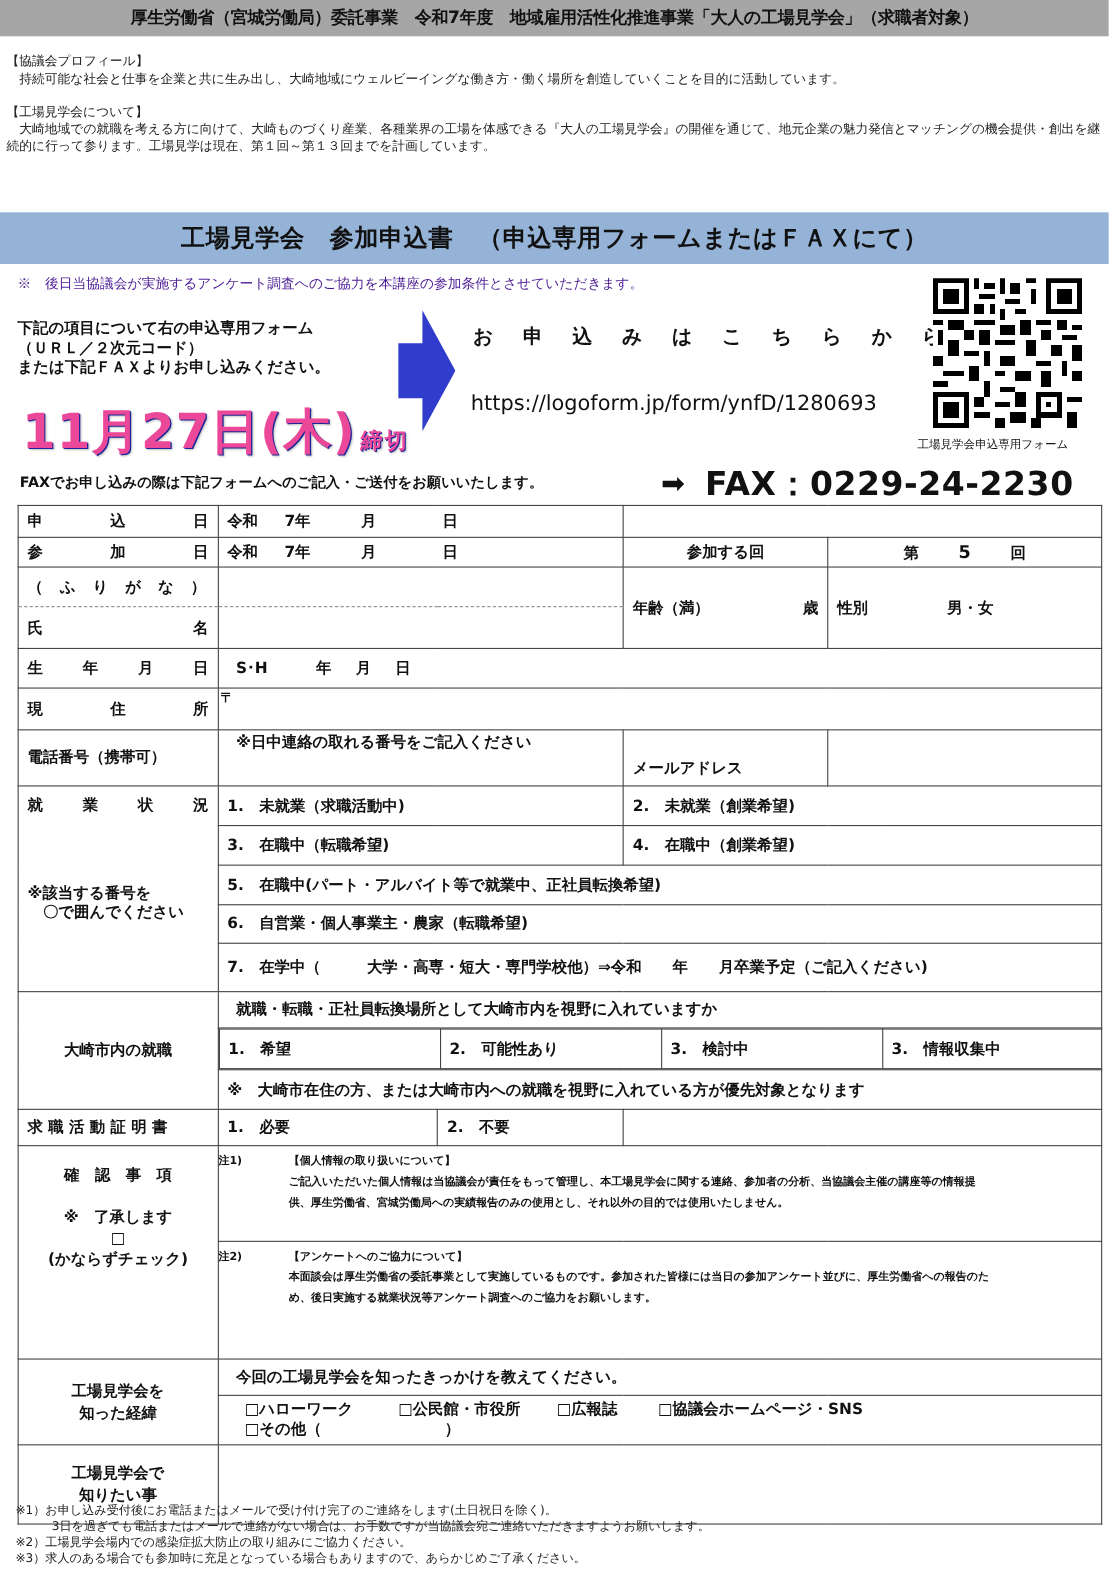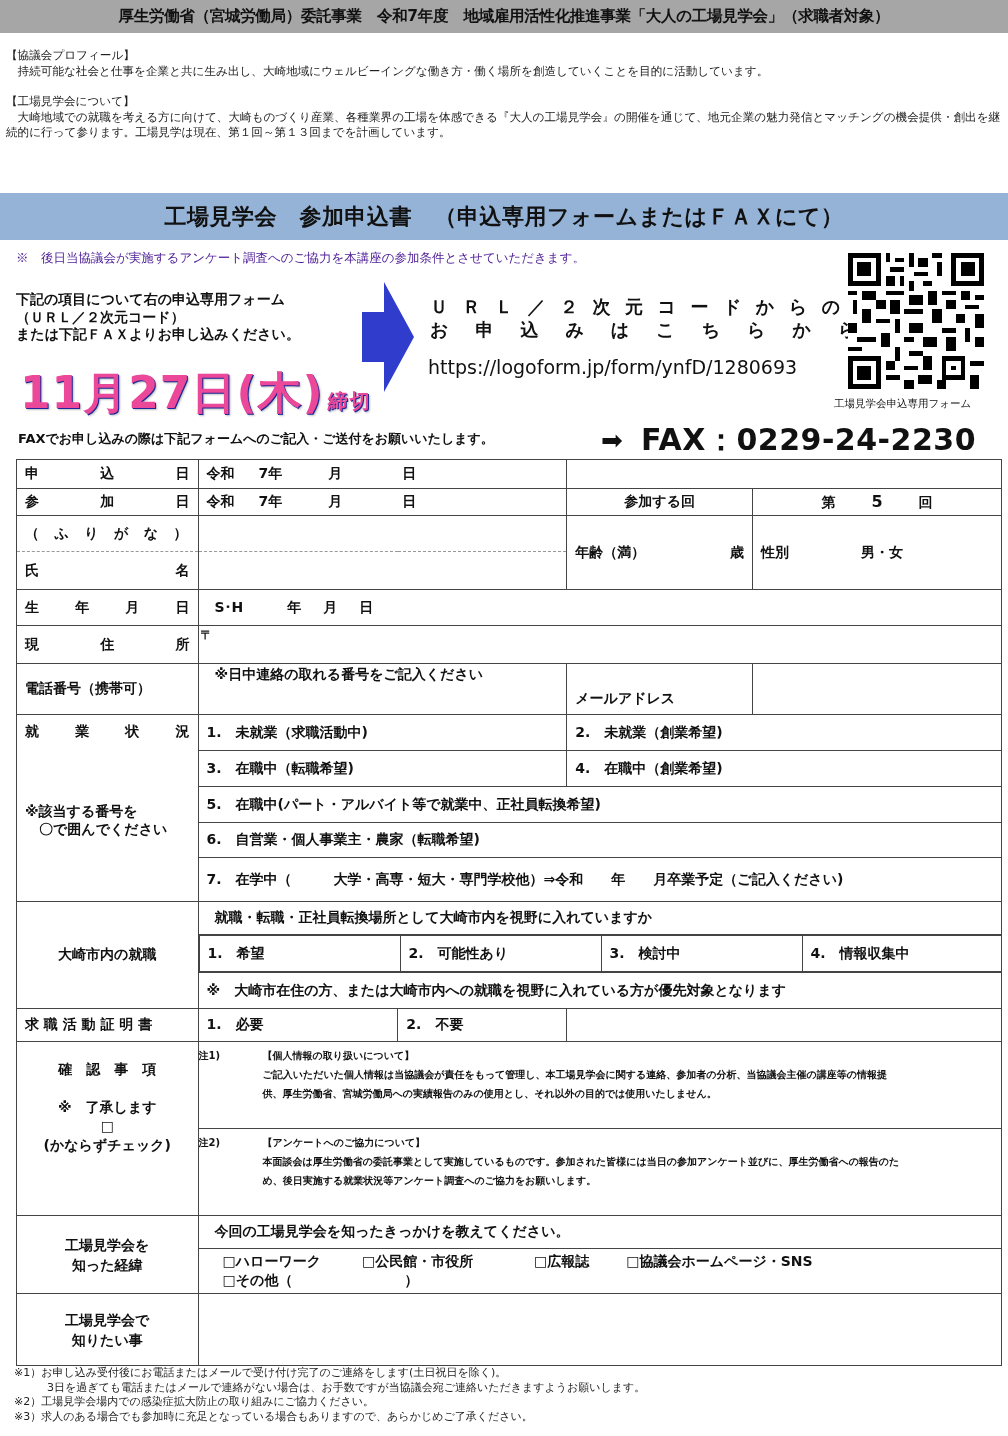--- a/index.html
+++ b/index.html
@@ -78,21 +78,20 @@
 
 <svg class="arrow" viewBox="0 0 52 110">
   <polygon points="0,30 22,30 22,0 52,55 22,110 22,80 0,80" fill="#2f3ccc"></polygon>
 </svg>
 
 <div class="deadline">
   <span>11月27日(木)</span><span class="small">締切</span>
 </div>
 
 <div class="url-head">
-  <div>ＵＲＬ／２次元コードからの</div>
   <div style="letter-spacing:27px">お申込みはこちらから</div>
 </div>
 <a class="url-link">https://logoform.jp/form/ynfD/1280693</a>
 
 <svg class="qr" viewBox="0 0 29 29" shape-rendering="crispEdges">
   <rect width="29" height="29" fill="#fff"></rect>
   <g fill="#000">
     <path d="M0 0h7v7h-7zM1 1v5h5v-5zM2 2h3v3h-3z" fill-rule="evenodd"></path>
     <path d="M22 0h7v7h-7zM23 1v5h5v-5zM24 2h3v3h-3z" fill-rule="evenodd"></path>
     <path d="M0 22h7v7h-7zM1 23v5h5v-5zM2 24h3v3h-3z" fill-rule="evenodd"></path>
@@ -299,21 +298,21 @@
     <td colspan="5" style="padding-left:16px">就職・転職・正社員転換場所として大崎市内を視野に入れていますか</td>
   </tr>
   <tr style="height:36px">
     <td colspan="6" style="padding:0;border:none">
       <table style="width:100%;border-collapse:collapse;font-weight:bold;font-size:14px">
         <tbody>
               <tr style="height:36px">
           <td style="width:201px;border:1.5px solid #444;padding:0 8px">1.　希望</td>
           <td style="width:201px;border:1.5px solid #444;padding:0 8px">2.　可能性あり</td>
           <td style="width:201px;border:1.5px solid #444;padding:0 8px">3.　検討中</td>
-          <td style="border:1.5px solid #444;padding:0 8px">4.　情報収集中</td>
+          <td style="border:1.5px solid #444;padding:0 8px">3.　情報収集中</td>
         </tr>
       </tbody>
           </table>
     </td>
   </tr>
   <tr style="height:36px">
     <td colspan="5">※　大崎市在住の方、または大崎市内への就職を視野に入れている方が優先対象となります</td>
   </tr>
 
   <tr style="height:33px">
@@ -332,21 +331,21 @@
       <div>(かならずチェック)</div>
     </td>
     <td colspan="5" class="note-cell" style="vertical-align:top;padding-left:0">
       <div class="hd">
             <span class="tag">注1)</span>
             <span>【個人情報の取り扱いについて】</span>
           </div>
       <div class="note-body" style="width:640px">ご記入いただいた個人情報は当協議会が責任をもって管理し、本工場見学会に関する連絡、参加者の分析、当協議会主催の講座等の情報提供、厚生労働省、宮城労働局への実績報告のみの使用とし、それ以外の目的では使用いたしません。</div>
     </td>
   </tr>
-  <tr style="height:87px">
+  <tr style="height:107px">
     <td colspan="5" class="note-cell" style="vertical-align:top;padding-left:0">
       <div class="hd">
             <span class="tag">注2)</span>
             <span>【アンケートへのご協力について】</span>
           </div>
       <div class="note-body" style="width:640px">本面談会は厚生労働省の委託事業として実施しているものです。参加された皆様には当日の参加アンケート並びに、厚生労働省への報告のため、後日実施する就業状況等アンケート調査へのご協力をお願いします。</div>
     </td>
   </tr>
 
   <tr style="height:33px">
@@ -354,21 +353,21 @@
       <div>工場見学会を</div>
           <div>知った経緯</div>
     </td>
     <td colspan="5" style="padding-left:16px">今回の工場見学会を知ったきっかけを教えてください。</td>
   </tr>
   <tr style="height:45px">
     <td colspan="5" style="padding-left:24px;line-height:19px">
       <div>
         <span>□ハローワーク</span>
         <span style="margin-left:36px">□公民館・市役所</span>
-        <span style="margin-left:56px">□広報誌</span>
+        <span style="margin-left:28px">□広報誌</span>
         <span style="margin-left:32px">□協議会ホームページ・SNS</span>
       </div>
       <div>□その他（　　　　　　　　）</div>
     </td>
   </tr>
 
   <tr style="height:72px">
     <td class="lbl center" style="line-height:20px">
       <div>工場見学会で</div>
           <div>知りたい事</div>

